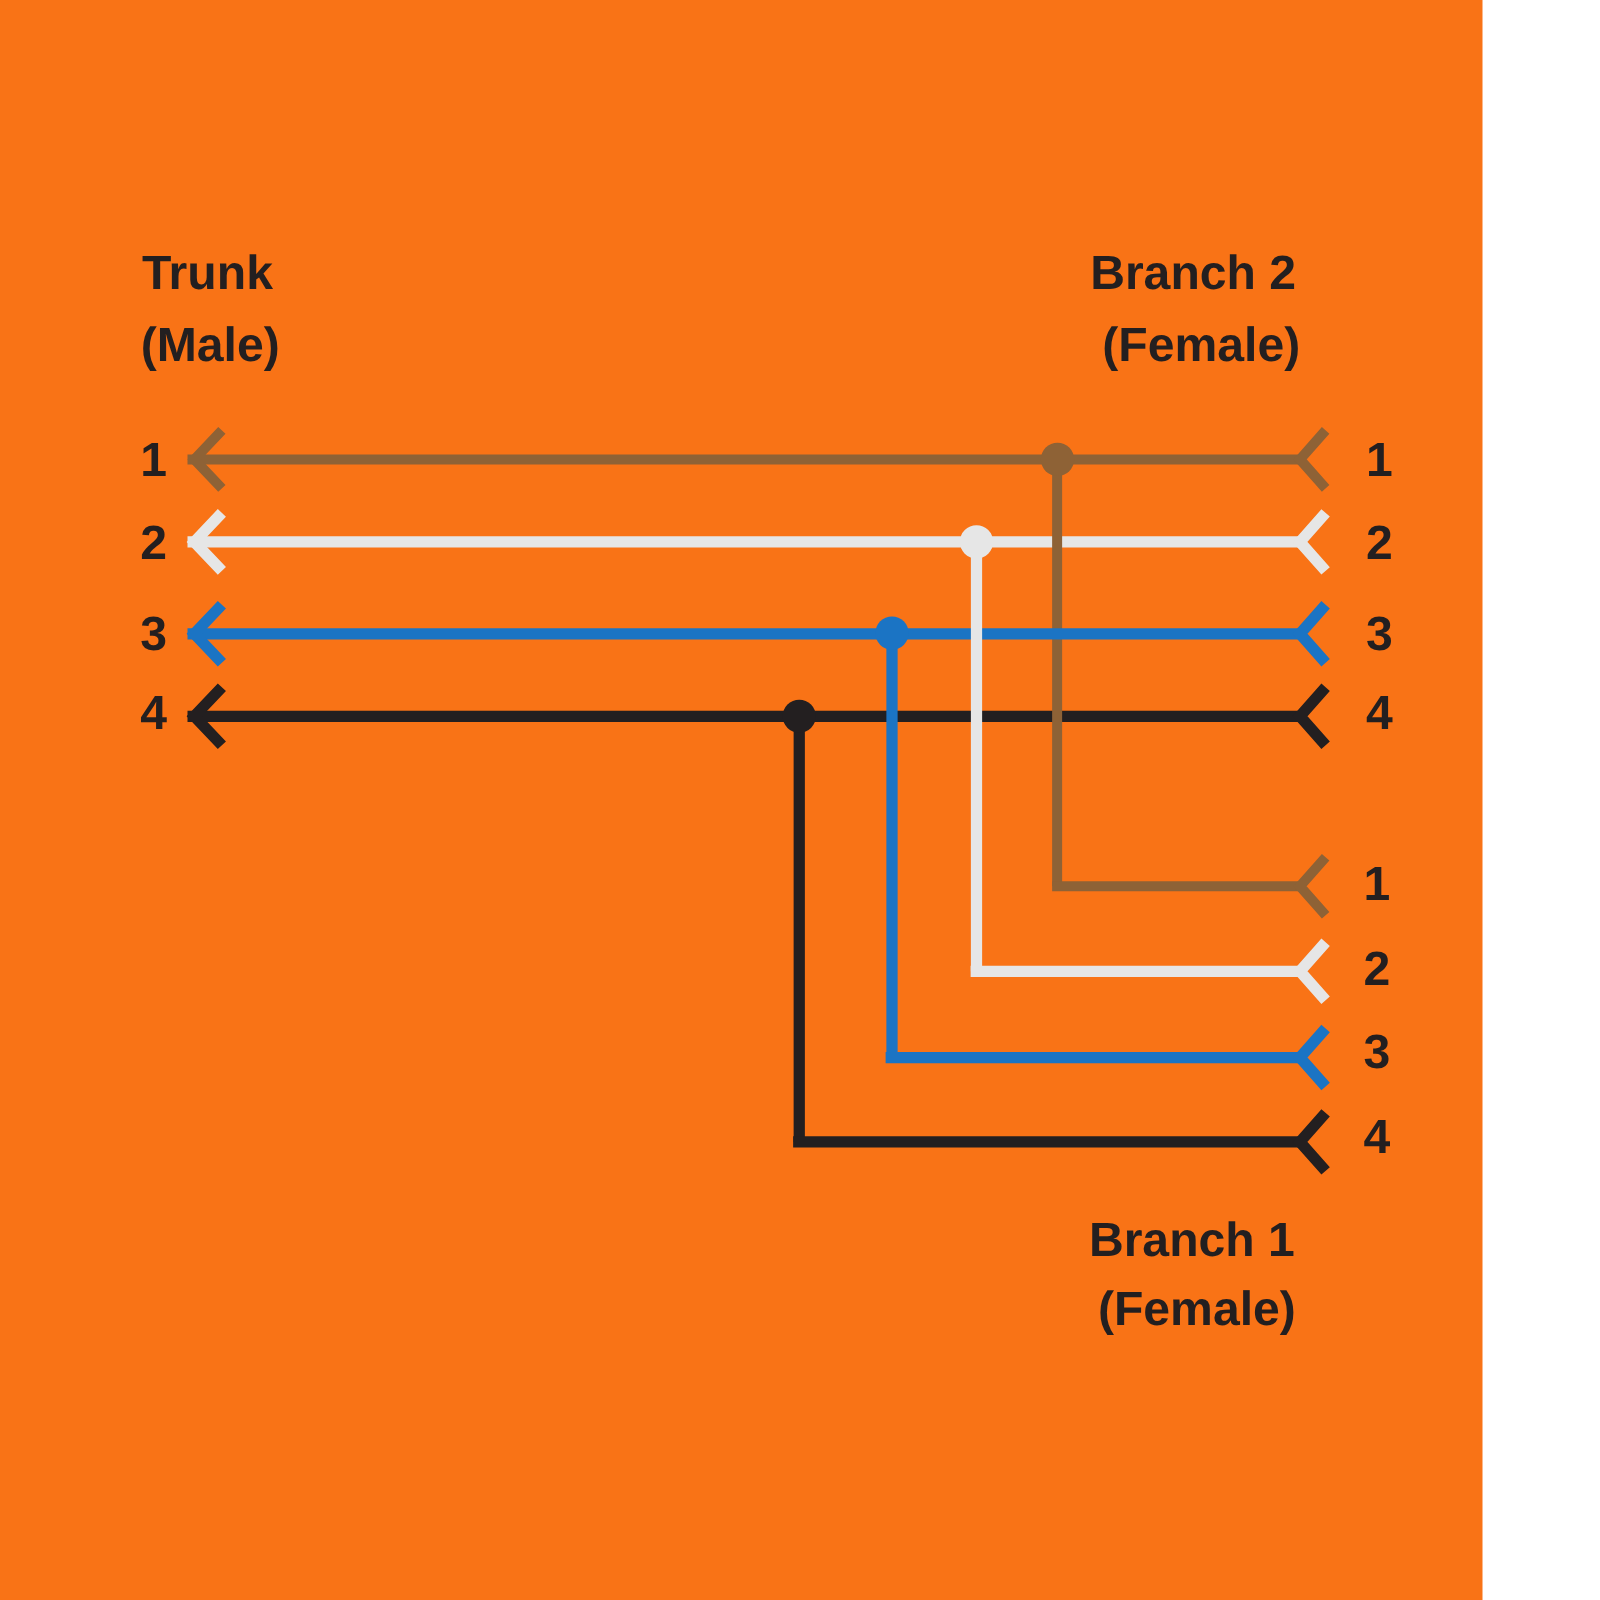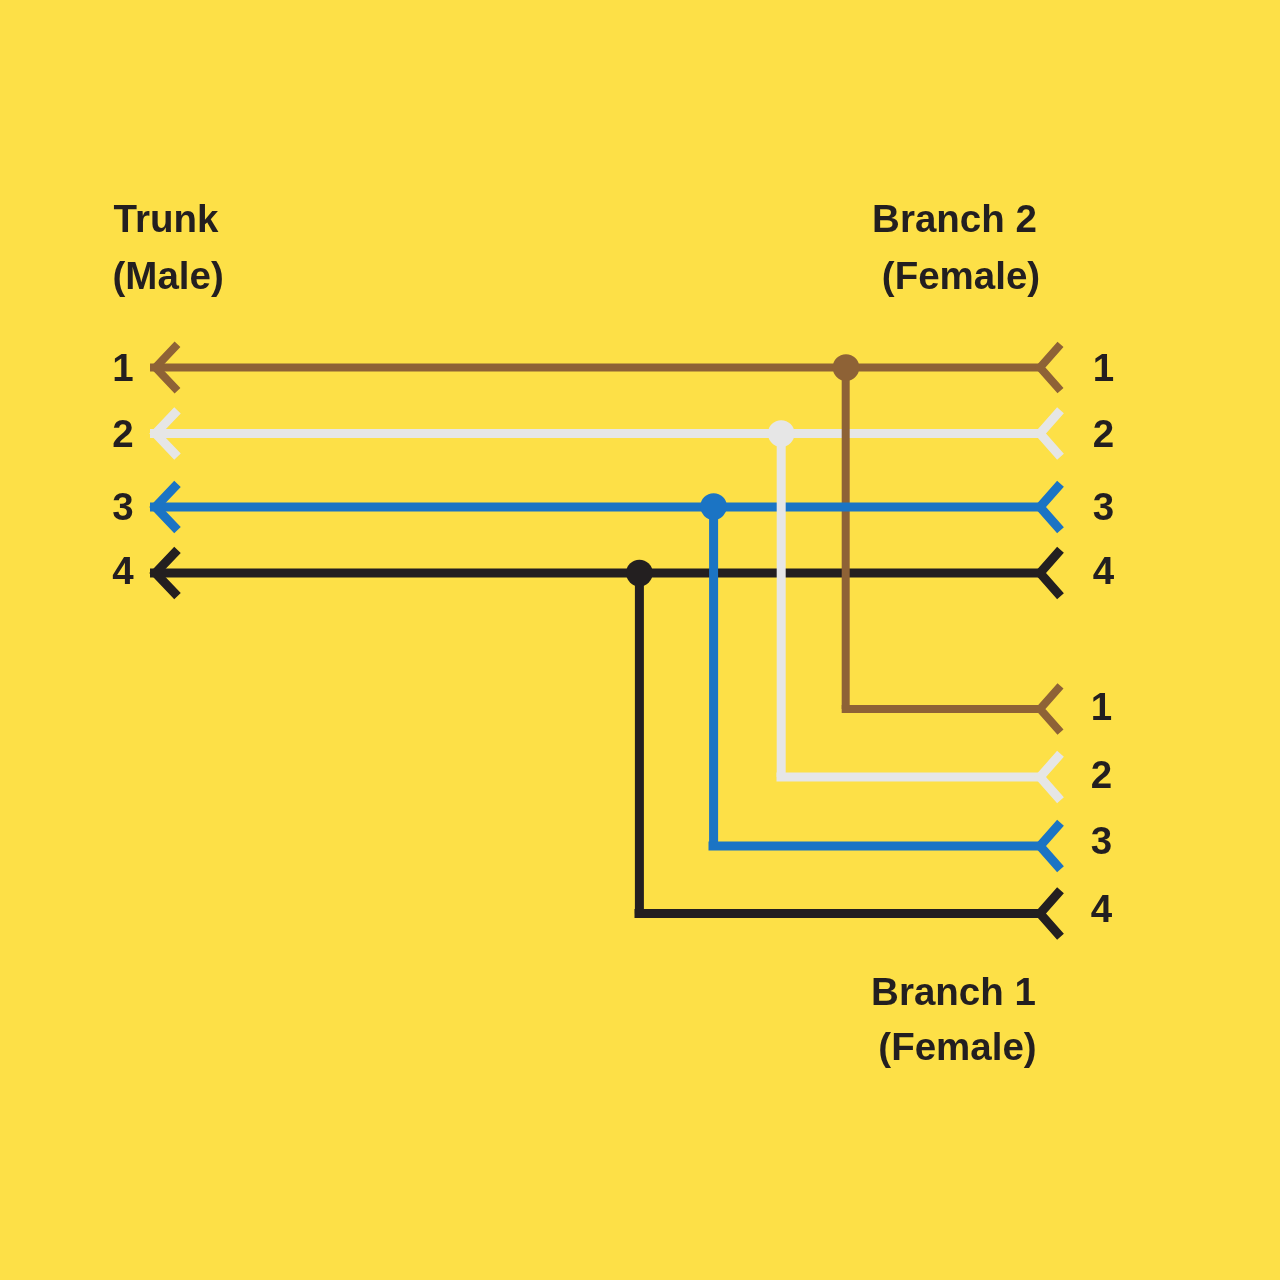--- a/index.html
+++ b/index.html
@@ -1,16 +1,16 @@
 <!DOCTYPE html>
 <html><head>
 <meta charset="utf-8">
 <style>
   html,body{margin:0;padding:0;background:#ffffff;}
-  .stage{position:relative;width:1280px;height:1280px;background:#fde047;overflow:hidden;}
+  .stage{position:relative;width:1186px;height:1280px;background:#f97316;overflow:hidden;}
   svg{position:absolute;left:0;top:0;}
   text{font-family:"Liberation Sans", sans-serif;font-weight:bold;font-size:38.5px;fill:#231F20;}
 </style>
 </head>
 <body>
 <div class="stage">
 <svg width="1280" height="1280" viewBox="0 0 1280 1280">
 
   <g stroke="#E6E6E6" stroke-width="9" fill="none">
     <line x1="150" y1="433.5" x2="1040.5" y2="433.5"></line>

